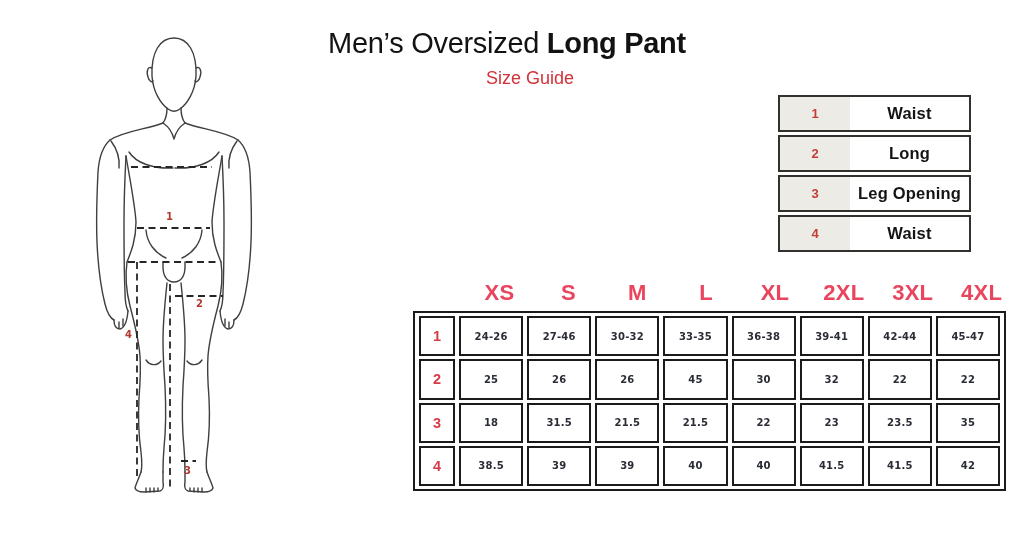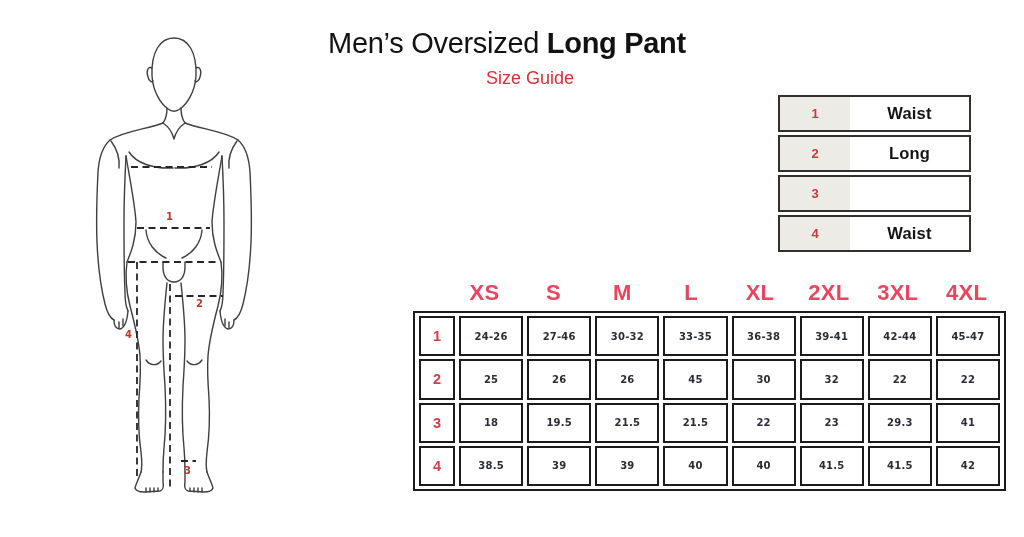--- a/index.html
+++ b/index.html
@@ -27,21 +27,21 @@
   .legend-num{
     width:70px;background:var(--cell_gray);display:flex;align-items:center;justify-content:center;
     font-size:13px;font-weight:700;color:var(--legend_red);
   }
   .legend-label{
     flex:1;display:flex;align-items:center;justify-content:center;
     font-size:16.5px;font-weight:700;color:#141414;letter-spacing:0.2px;border-radius:7px;
   }
   
   .size-headers{
-    position:absolute;top:280px;left:408px;width:593px;height:28px;display:flex;
+    position:absolute;top:280px;left:423px;width:593px;height:28px;display:flex;
   }
   .size-headers .spacer{width:42px;}
   .size-headers .size{
     flex:1;text-align:center;font-size:22px;font-weight:700;color:var(--header_red);
     letter-spacing:0.2px;
   }
   
   .chart-box{
     position:absolute;top:311px;left:413px;width:593px;height:180px;
     border:2px solid #1b1b1b;background:#fff;
@@ -140,20 +140,21 @@
     <div class="legend-row">
       <div class="legend-num">1</div>
       <div class="legend-label">Waist</div>
     </div>
     <div class="legend-row">
       <div class="legend-num">2</div>
       <div class="legend-label">Long</div>
     </div>
     <div class="legend-row">
       <div class="legend-num">3</div>
+      <div class="legend-label">Leg Opening</div>
     </div>
     <div class="legend-row">
       <div class="legend-num">4</div>
       <div class="legend-label">Waist</div>
     </div>
   </div>
 
   <div class="size-headers">
     <div class="spacer"></div>
     <div class="size">XS</div>
@@ -198,27 +199,27 @@
           <td class="val">26</td>
           <td class="val">45</td>
           <td class="val">30</td>
           <td class="val">32</td>
           <td class="val">22</td>
           <td class="val">22</td>
         </tr>
         <tr>
           <td class="rnum">3</td>
           <td class="val">18</td>
-          <td class="val">19.5</td>
+          <td class="val">31.5</td>
           <td class="val">21.5</td>
           <td class="val">21.5</td>
           <td class="val">22</td>
           <td class="val">23</td>
-          <td class="val">29.3</td>
-          <td class="val">41</td>
+          <td class="val">23.5</td>
+          <td class="val">35</td>
         </tr>
         <tr>
           <td class="rnum">4</td>
           <td class="val">38.5</td>
           <td class="val">39</td>
           <td class="val">39</td>
           <td class="val">40</td>
           <td class="val">40</td>
           <td class="val">41.5</td>
           <td class="val">41.5</td>

